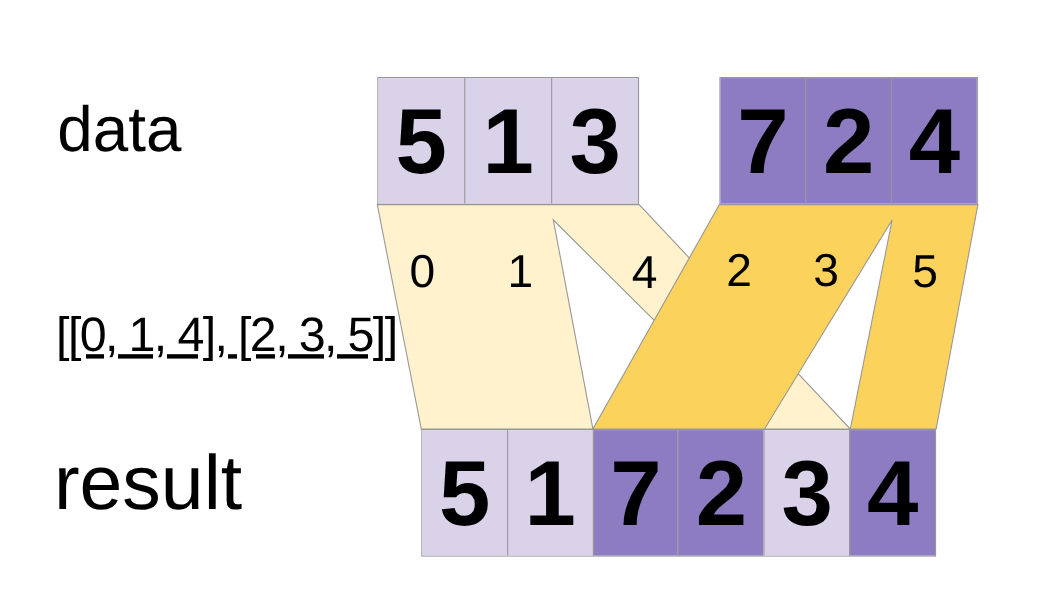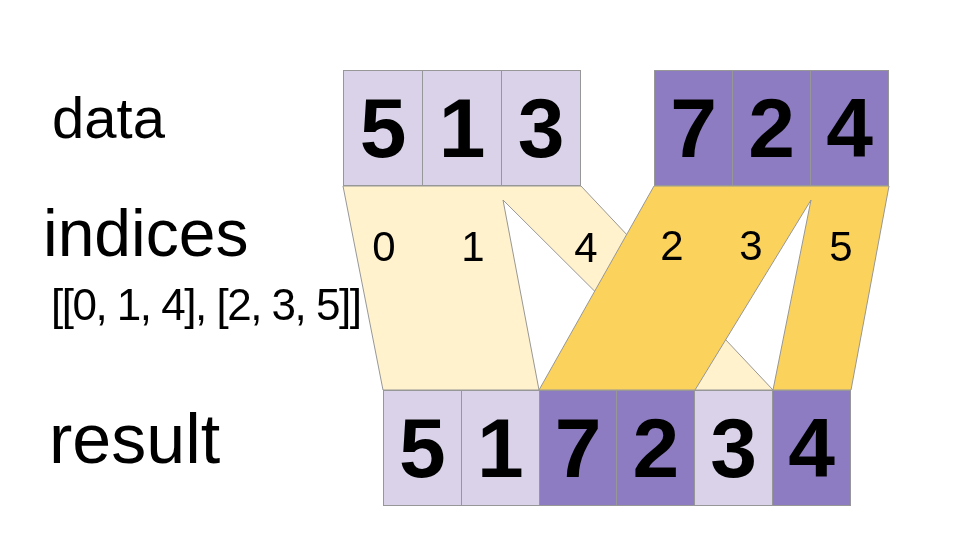--- a/index.html
+++ b/index.html
@@ -4,21 +4,21 @@
 <style>
   html,body{margin:0;padding:0;background:#fff;}
   .stage{
     position:relative;width:932px;height:540px;overflow:hidden;background:#fff;
     font-family:"Liberation Sans",sans-serif;color:#000;
   }
   .bands{position:absolute;left:0;top:0;width:960px;height:540px;}
   .label{position:absolute;line-height:1;white-space:nowrap;color:#000;}
   .data-label{left:52px;top:89px;font-size:58px;}
   .indices-label{left:43px;top:200px;font-size:66px;}
-  .indices-value{left:51px;top:283px;font-size:44px;letter-spacing:-1.5px;}
+  .indices-value{left:51px;top:283px;font-size:44px;letter-spacing:-1.5px;text-decoration:underline;}
   .result-label{left:49px;top:404px;font-size:70px;text-align:center;}
   .row{
     position:absolute;display:flex;box-sizing:border-box;
     border:1px solid var(--outline);
   }
   .group1{left:343px;top:70px;width:238px;height:116px;}
   .group2{left:654px;top:70px;width:235px;height:116px;}
   .resultrow{left:383px;top:390px;width:468px;height:116px;}
   .cell{
     flex:1;display:flex;align-items:center;justify-content:center;
@@ -36,21 +36,20 @@
 <body>
 
 <div class="stage">
 
   <svg class="bands" viewBox="0 0 960 540" xmlns="http://www.w3.org/2000/svg">
     <polygon points="343,186 581,186 773,390 694,390 503,200 539,390 383,390" stroke-width="1" fill="#FFF2CC" stroke="#979797"></polygon>
     <polygon points="654,186 889,186 851,390 773,390 811,200 695,390 539,390" stroke-width="1" fill="#FBD35C" stroke="#979797"></polygon>
   </svg>
 
   <div class="label data-label">data</div>
-  <div class="label indices-label">indices</div>
   <div class="label indices-value">[[0, 1, 4], [2, 3, 5]]</div>
   <div class="label result-label">result</div>
 
   <div class="row group1">
       <div class="cell light">5</div>
       <div class="cell light">1</div>
       <div class="cell light">3</div>
     </div>
   <div class="row group2">
       <div class="cell dark">7</div>

